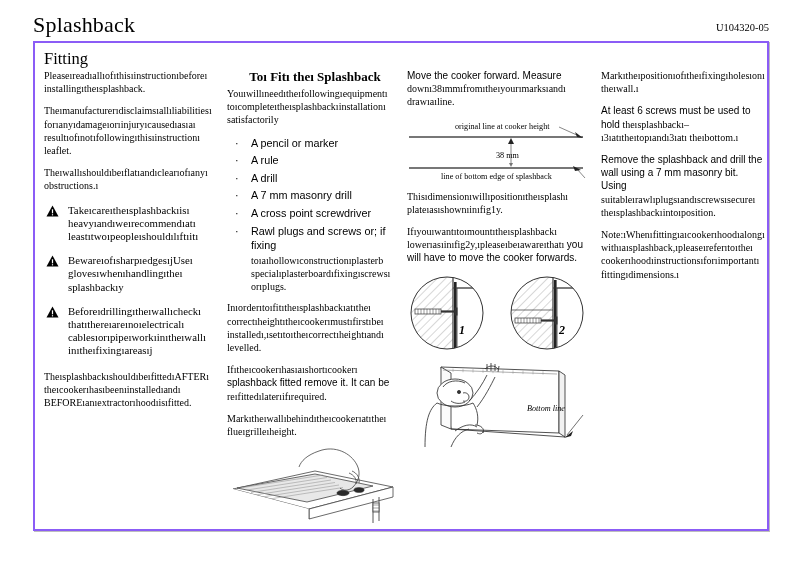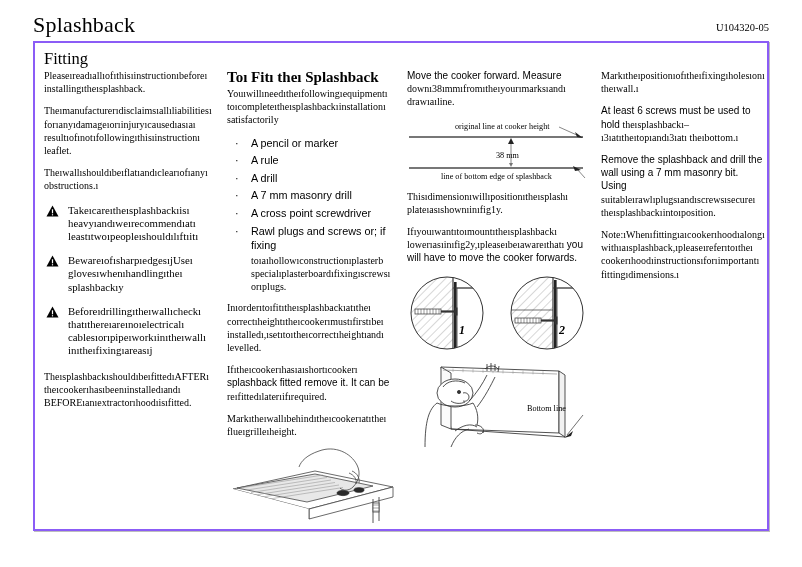--- a/index.html
+++ b/index.html
@@ -43,21 +43,21 @@
   .p{
     font-family:"Liberation Serif",serif;
     font-size:10px;line-height:13.2px;margin:0 0 9px 0;
     text-align:left;
   }
   .mix{font-family:"Liberation Sans",sans-serif;}
   .mixs{font-family:"Liberation Serif",serif;margin-top:20px;}
 
   .h2{
     font-family:"Liberation Serif",serif;
-    font-size:15px;margin:0 0 2px 0;line-height:16px;
+    font-size:13px;margin:0 0 2px 0;line-height:16px;text-align:center;
   }
 
   
   .warn{position:relative;padding-left:24px;margin:0 0 11px 0;}
   .warn .tri{position:absolute;left:2px;top:1px;width:13px;height:12px;}
   .warn p{
     font-family:"Liberation Serif",serif;
     font-size:10.8px;line-height:13.2px;margin:0;
   }
   .warnwrap{margin-top:11px;margin-bottom:12px;}
@@ -78,21 +78,21 @@
   
   .dia38{position:relative;width:190px;height:64px;margin:4px 0 8px 0;}
 
   
   .circles{position:relative;width:190px;height:78px;margin:4px 0 7px 0;}
 
   
   .hob{position:relative;width:176px;height:78px;margin:8px 0 0 -4px;}
 
   
-  .person{position:relative;width:190px;height:88px;margin:4px 0 0 0;}
+  .person{position:relative;width:190px;height:88px;margin:4px 0 0 0;font-style:italic;}
 
   svg{display:block;}
   .cap{font-family:"Liberation Serif",serif;font-size:8.2px;}
   .num{font-family:"Liberation Serif",serif;font-size:12px;font-style:italic;font-weight:bold;}
 </style>
 </head>
 <body>
 
 <div class="page">
 

